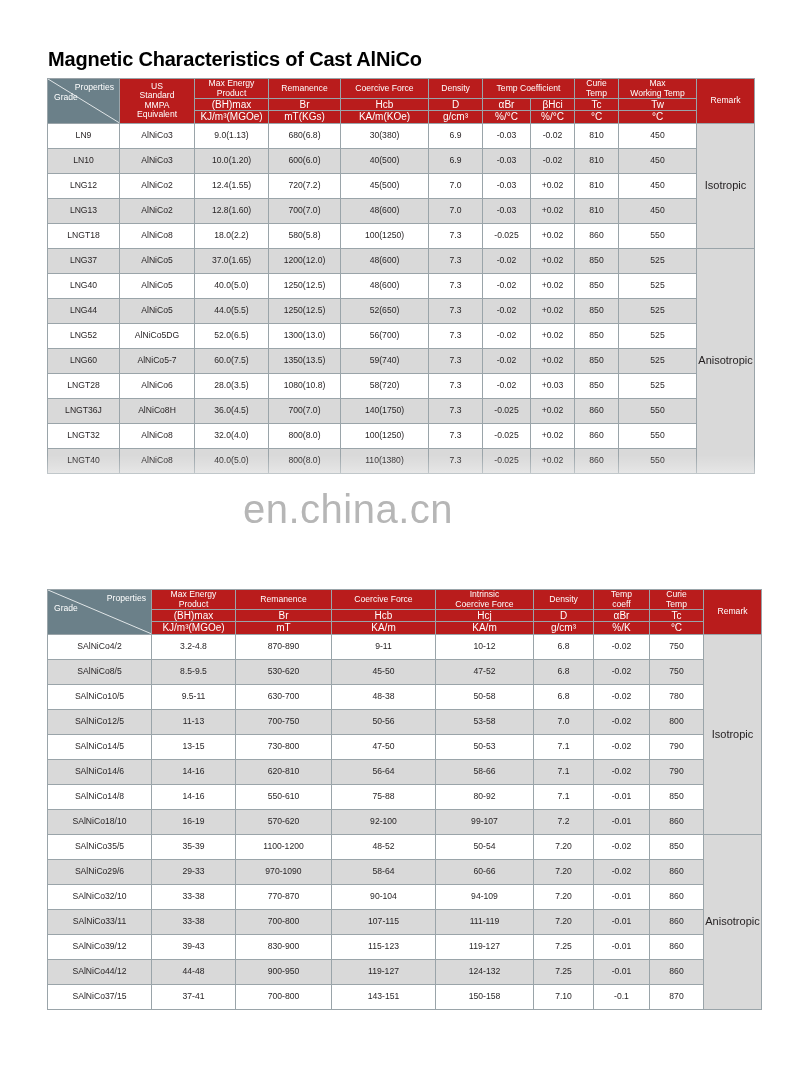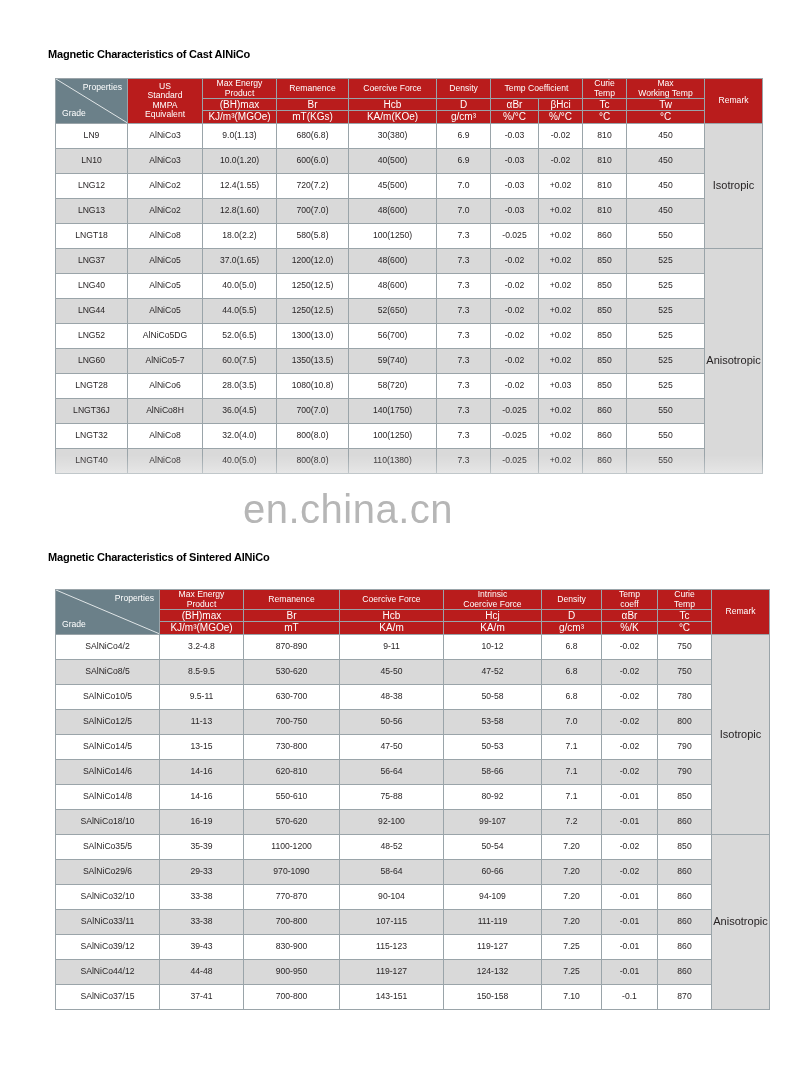--- a/index.html
+++ b/index.html
@@ -17,40 +17,39 @@
   .page {
     position: relative;
     width: 800px;
     height: 1086px;
     background: #ffffff;
   }
 
   .section-title {
     font-family: "Liberation Sans", sans-serif;
     font-weight: bold;
-    font-size: 11px;
+    font-size: 20px;
     color: #000000;
     letter-spacing: -0.2px;
   }
 
   #title-cast {
     position: absolute;
     left: 48px;
     top: 48px;
   }
   #title-sintered {
     position: absolute;
     left: 48px;
     top: 551px;
   }
 
   .tbl-wrap {
     position: absolute;
     box-sizing: border-box;
-    margin-left: 8px;
   }
   #table-cast-wrap {
     left: 47px;
     top: 78px;
     width: 707px;
   }
   #table-sintered-wrap {
     left: 47px;
     top: 589px;
     width: 707px;
@@ -90,21 +89,21 @@
   th.corner .props {
     position: absolute;
     right: 5px;
     top: 4px;
     color: #ffffff;
     font-size: 8.6px;
   }
   th.corner .grade {
     position: absolute;
     left: 6px;
-    bottom: 4px;
+    bottom: 20px;
     color: #ffffff;
     font-size: 8.6px;
   }
   th.corner svg {
     position: absolute;
     left: 0;
     top: 0;
     width: 100%;
     height: 100%;
     display: block;
@@ -402,21 +401,20 @@
             <td>860</td>
             <td>550</td>
           </tr>
         </tbody>
     </table>
   </div>
 
   <div id="fade-overlay"></div>
   <div id="watermark">en.china.cn</div>
 
-  <div class="section-title" id="title-sintered">Magnetic Characteristics of Sintered AlNiCo</div>
 
   <div class="tbl-wrap" id="table-sintered-wrap">
     <table class="mag" id="table-sintered">
       <colgroup>
         <col style="width:104px">
           <col style="width:84px">
           <col style="width:96px">
         <col style="width:104px">
           <col style="width:98px">
           <col style="width:60px">

